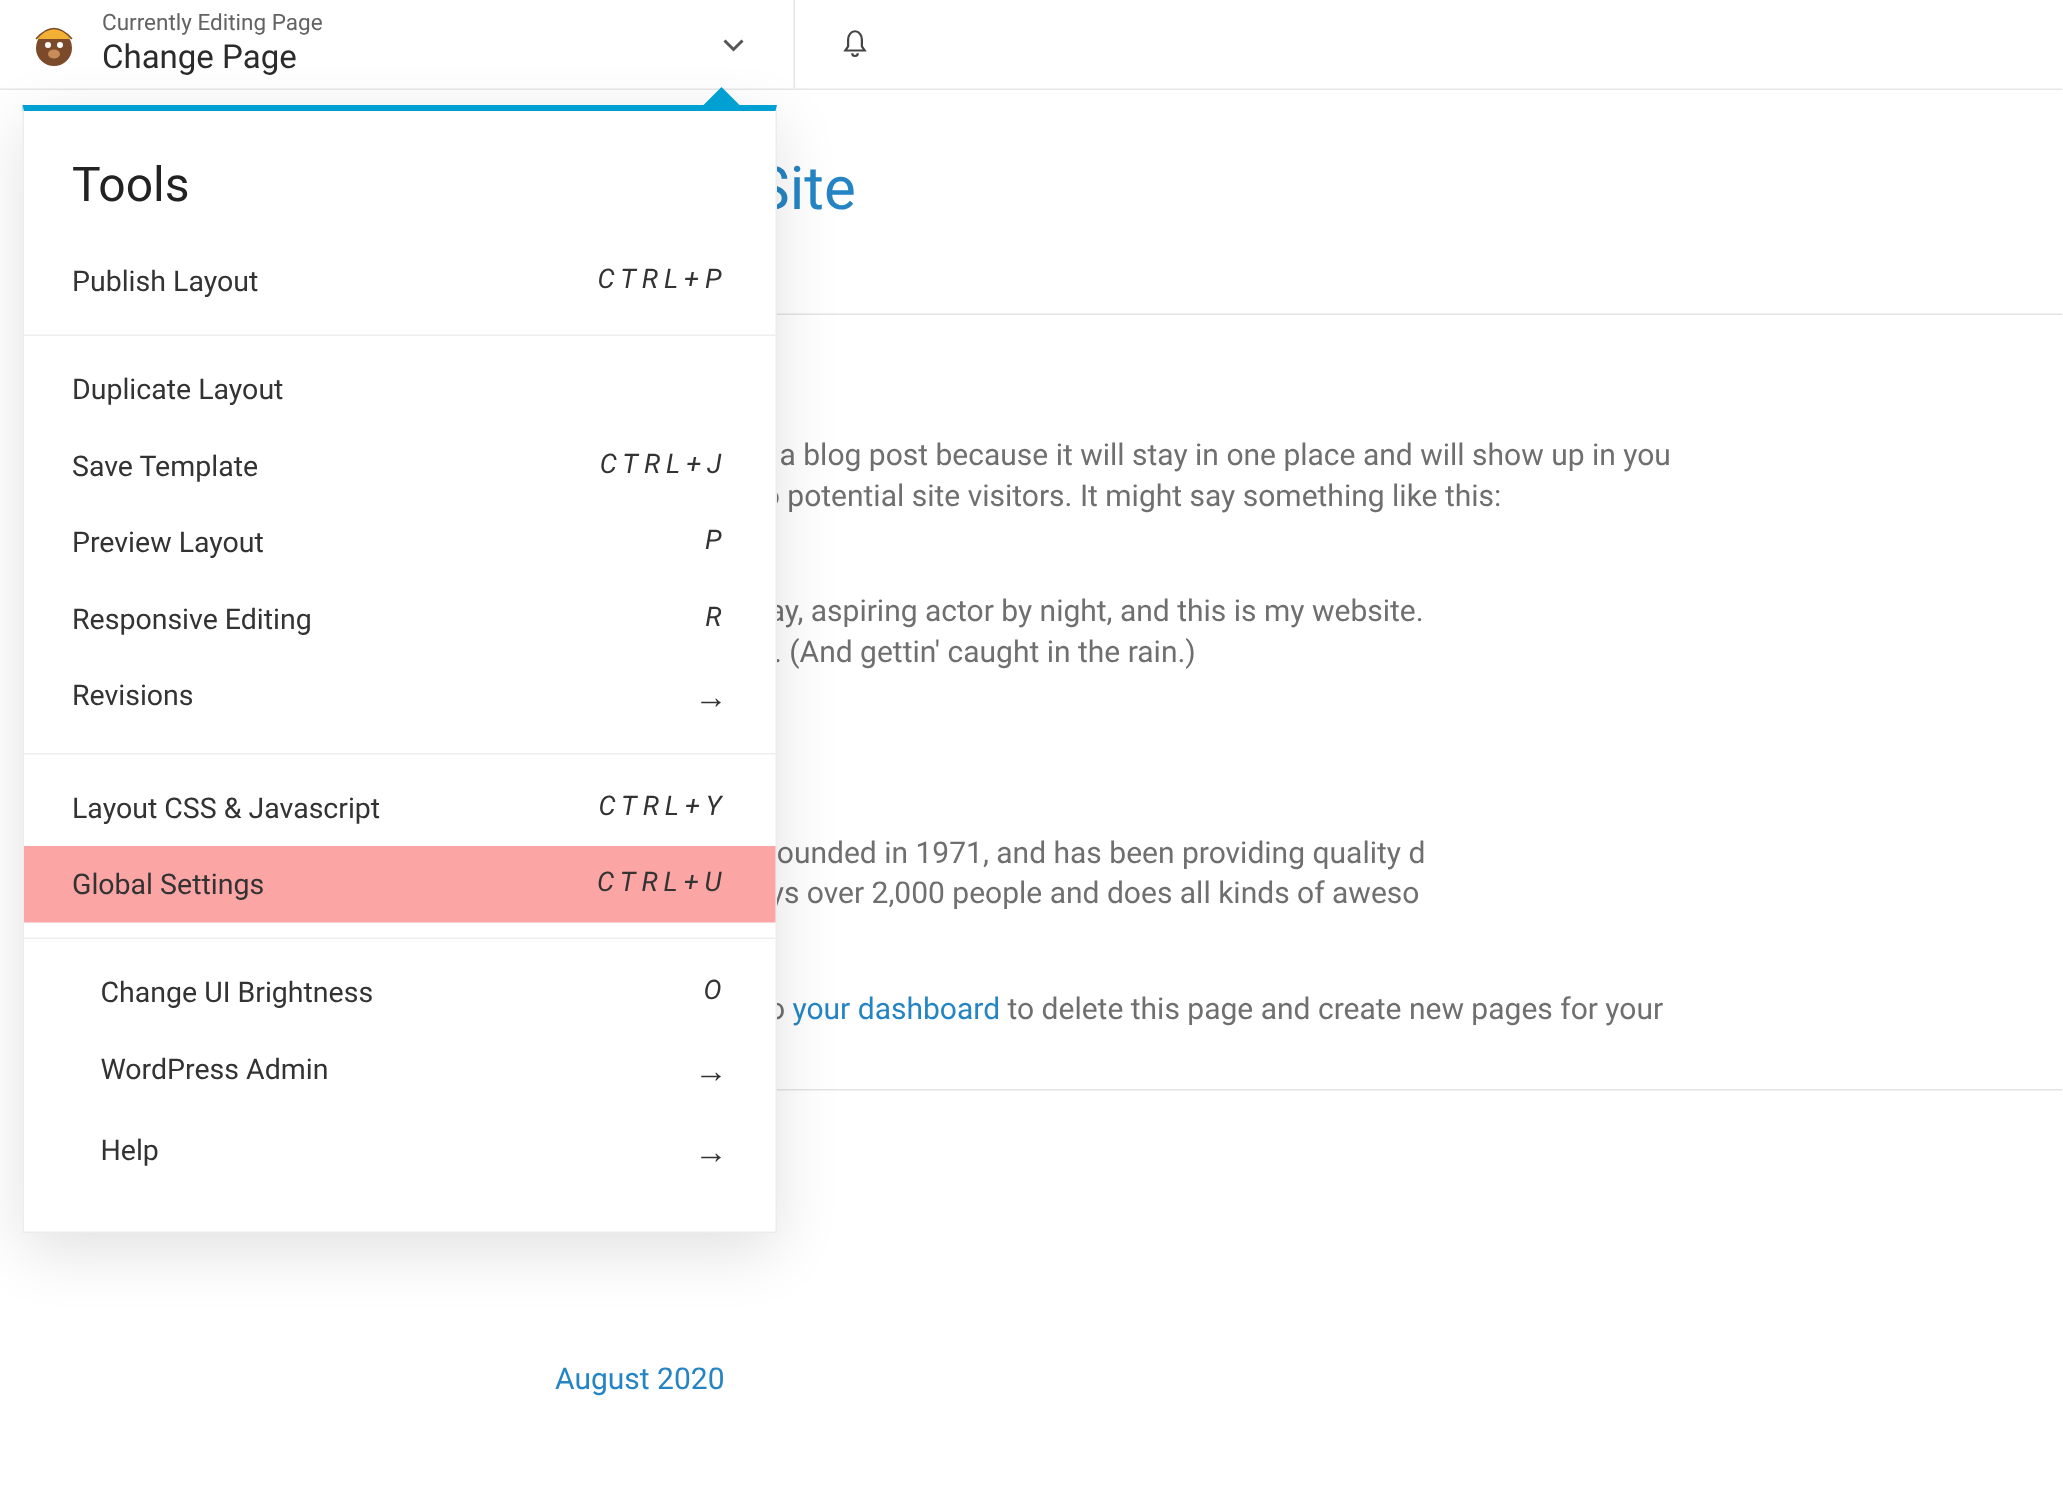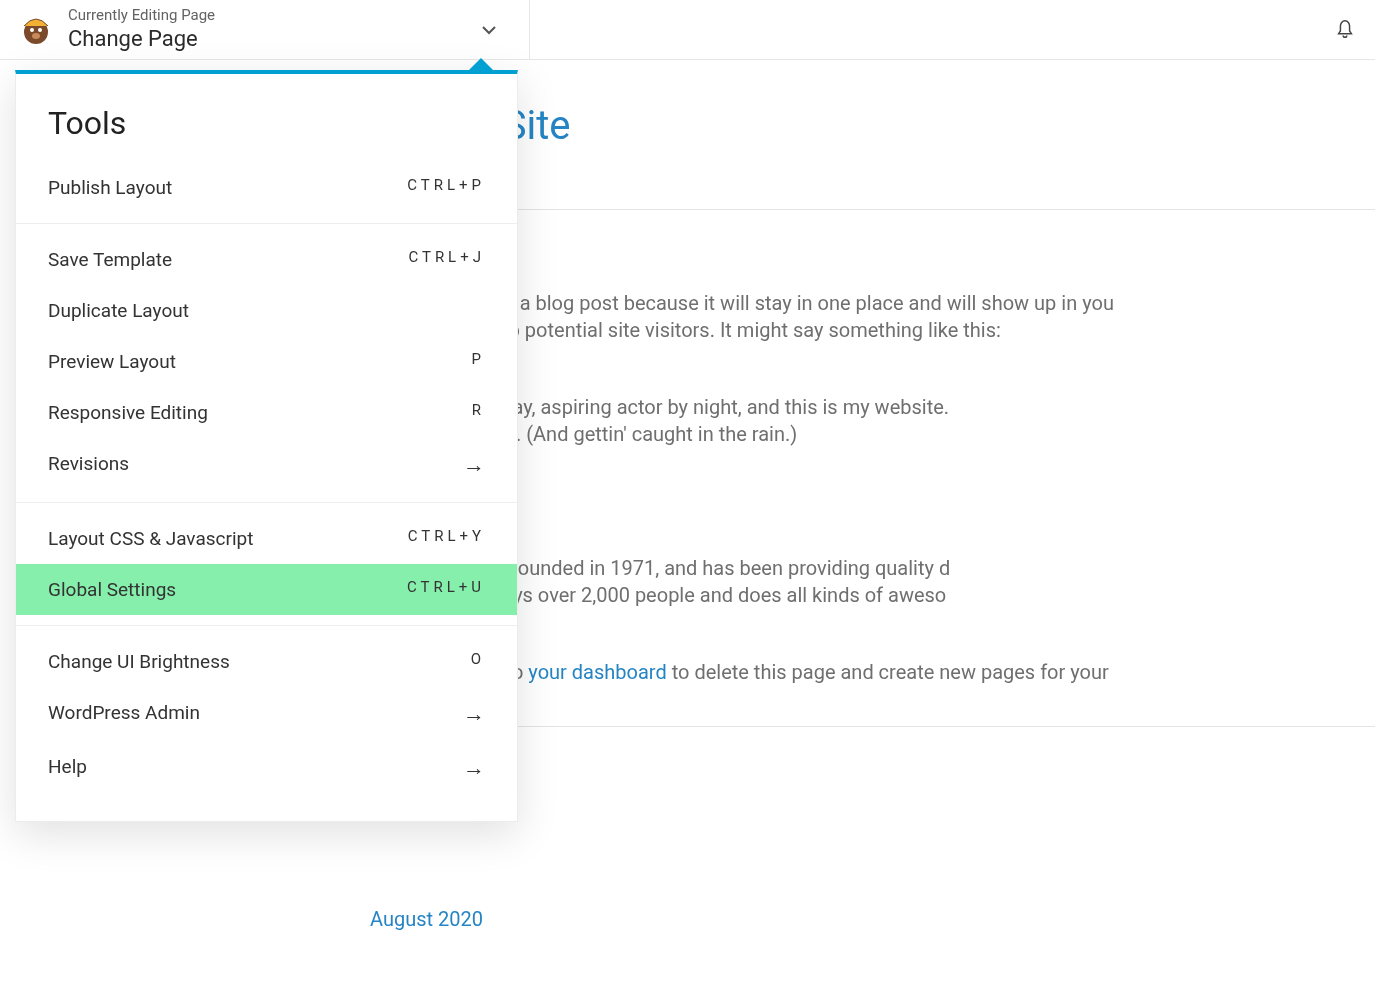--- a/index.html
+++ b/index.html
@@ -13,21 +13,20 @@
   position: relative;
 }
 .topbar {
   display: flex;
   align-items: center;
   height: 60px;
   border-bottom: 1px solid #e6e6e6;
   position: relative;
   z-index: 5;
   background: #fff;
-  justify-content: space-between;
 }
 .topbar-left {
   display: flex;
   align-items: center;
   width: 530px;
   height: 100%;
   border-right: 1px solid #e6e6e6;
   padding-left: 18px;
   position: relative;
 }
@@ -66,30 +65,30 @@
   top: -16px; right: 22px;
   border-left: 14px solid transparent;
   border-right: 14px solid transparent;
   border-bottom: 14px solid #00a0d2;
 }
 .dropdown-title {
   font-size: 32px; font-weight: 400; color: #222;
   padding: 30px 32px 10px 32px;
 }
 .menu-section { padding: 10px 0; border-bottom: 1px solid #eee; }
-.menu-section:last-child { border-bottom: none; padding-bottom: 26px; }
+.menu-section:last-child { border-bottom: none; padding-bottom: 26px; padding-left: 19px; }
 .menu-item {
   display: flex; justify-content: space-between; align-items: flex-start;
   padding: 14px 32px;
   font-size: 19px; color: #333;
   cursor: pointer;
 }
-.menu-item.hovered { background: #86efac; }
+.menu-item.hovered { background: #fca5a5; }
 .menu-shortcut {
-  font-size: 15px; letter-spacing: 4px; color: #333; text-transform: uppercase;
+  font-size: 18px; letter-spacing: 4px; color: #333; text-transform: uppercase; font-style: italic;
 }
 .arrow-right { font-size: 22px; color: #333; letter-spacing: 0; }
 
 .page-content {
   position: absolute; top: 60px; left: 0; right: 0; bottom: 0;
   padding-left: 330px;
   z-index: 1;
   overflow: hidden;
 }
 .site-title {
@@ -146,26 +145,26 @@
   <div class="dropdown-title">Tools</div>
   <div id="menu-sections">
       <div class="menu-section">
         <div class="menu-item">
           <span>Publish Layout</span>
           <span class="menu-shortcut">CTRL+P</span>
         </div>
       </div>
       <div class="menu-section">
         <div class="menu-item">
+          <span>Duplicate Layout</span>
+          <span class="menu-shortcut"></span>
+        </div>
+        <div class="menu-item">
           <span>Save Template</span>
           <span class="menu-shortcut">CTRL+J</span>
-        </div>
-        <div class="menu-item">
-          <span>Duplicate Layout</span>
-          <span class="menu-shortcut"></span>
         </div>
         <div class="menu-item">
           <span>Preview Layout</span>
           <span class="menu-shortcut">P</span>
         </div>
         <div class="menu-item">
           <span>Responsive Editing</span>
           <span class="menu-shortcut">R</span>
         </div>
         <div class="menu-item">

